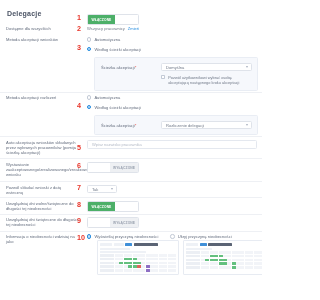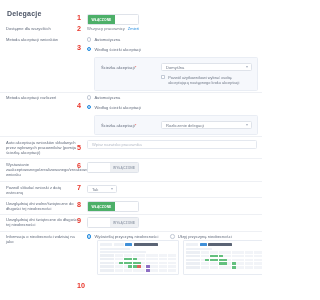--- a/index.html
+++ b/index.html
@@ -277,21 +277,21 @@
       <div class="radio-line" style="margin:0;">
         <span class="rd sel"></span>
         <span class="rtxt">Wyświetlaj przyczynę nieobecności</span>
       </div>
       <div class="radio-line" style="margin:0;">
         <span class="rd"></span>
         <span class="rtxt">Ukryj przyczynę nieobecności</span>
       </div>
     </div>
   </div>
-  <div class="mk" style="left:77px;top:234px;margin-top:48px;">10</div>
+  <div class="mk" style="left:77px;top:234px;">10</div>
 
   <div class="previews">
 
     <div class="cal">
       <div class="cal-top">
         <span class="pill" style="width:12px;"></span>
         <span class="pill" style="width:10px;"></span>
         <span class="pill blue" style="width:7px;"></span>
         <span class="pill dark" style="width:24px;"></span>
       </div>

